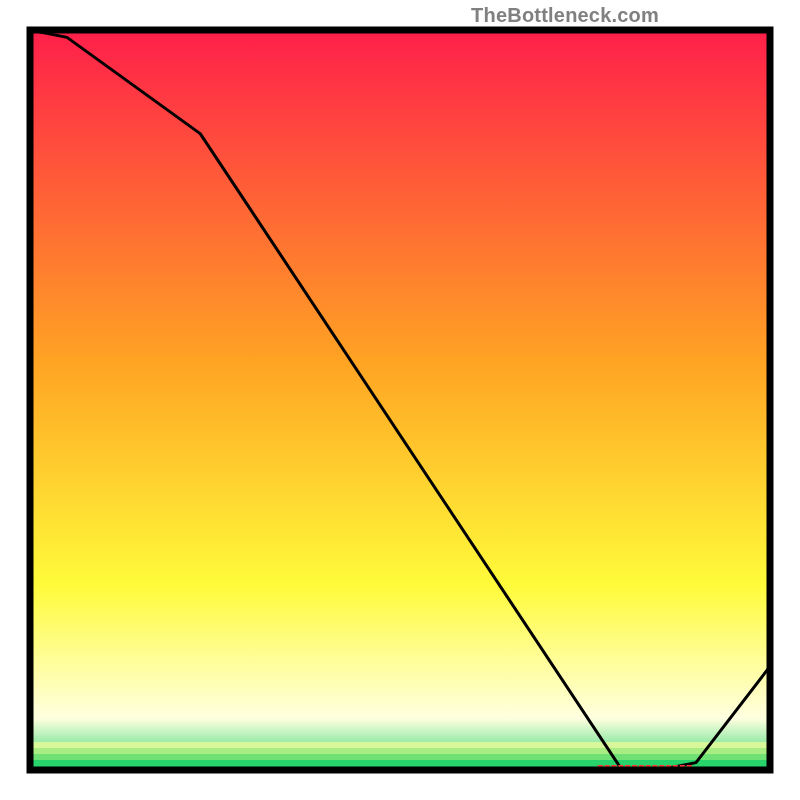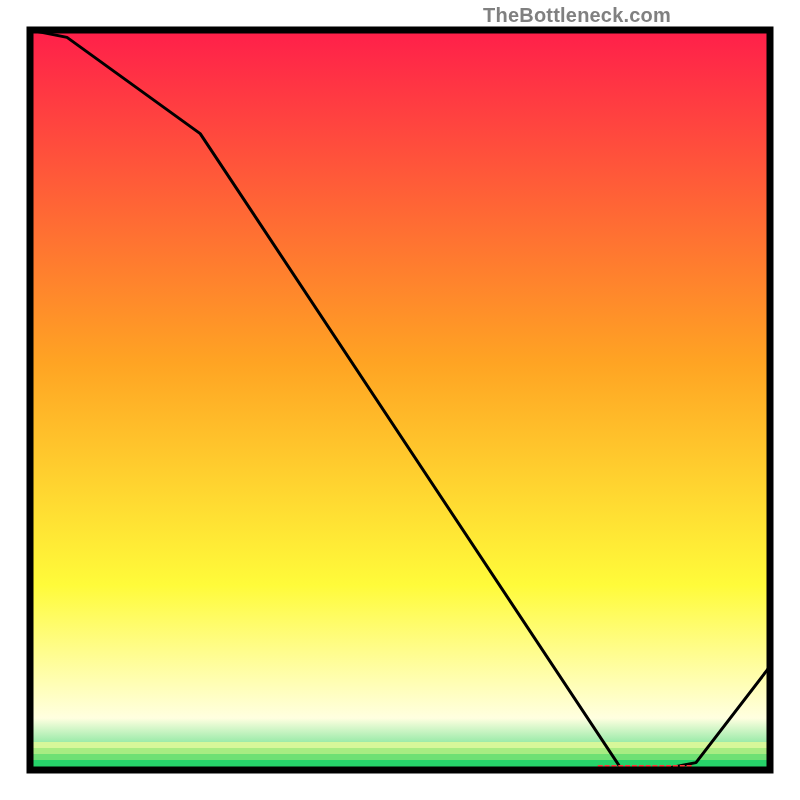--- a/index.html
+++ b/index.html
@@ -8,21 +8,20 @@
     width: 800px;
     height: 800px;
     background: #ffffff;
     font-family: Arial, Helvetica, sans-serif;
     overflow: hidden;
   }
   .stage {
     position: relative;
     width: 669px;
     height: 800px;
-    padding-left: 12px;
   }
   .attribution {
     position: absolute;
     top: 4px;
     right: 10px;
     font-size: 20px;
     font-weight: bold;
     color: #808080;
     letter-spacing: 0.2px;
     z-index: 10;

